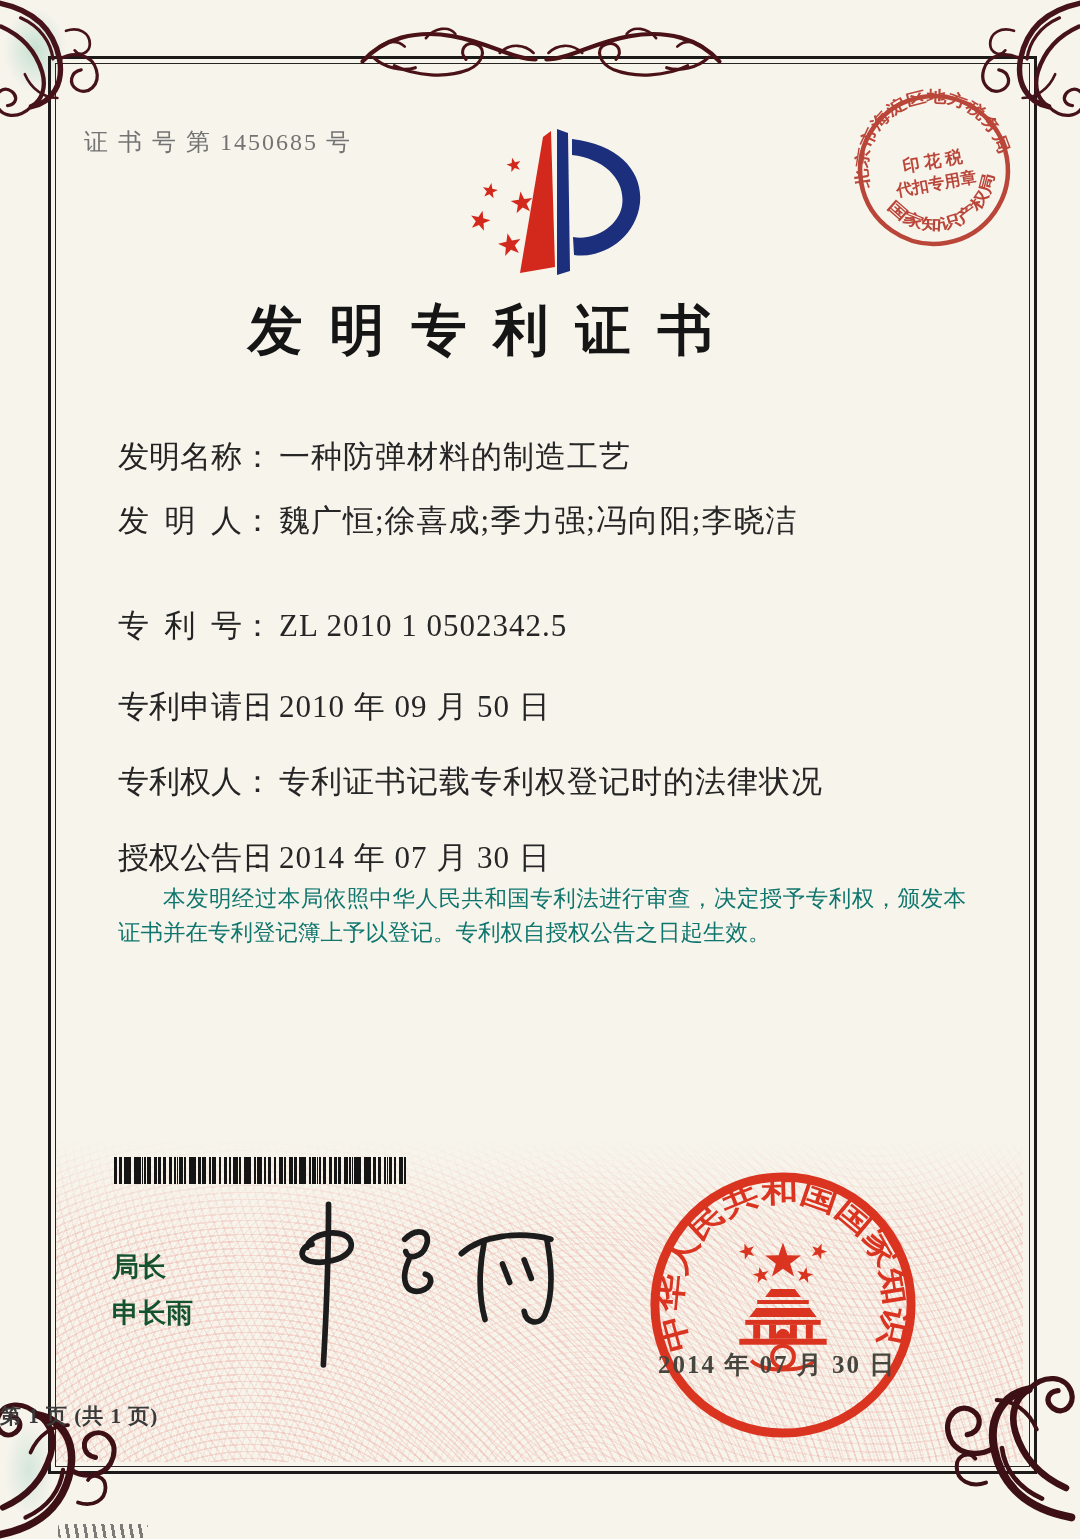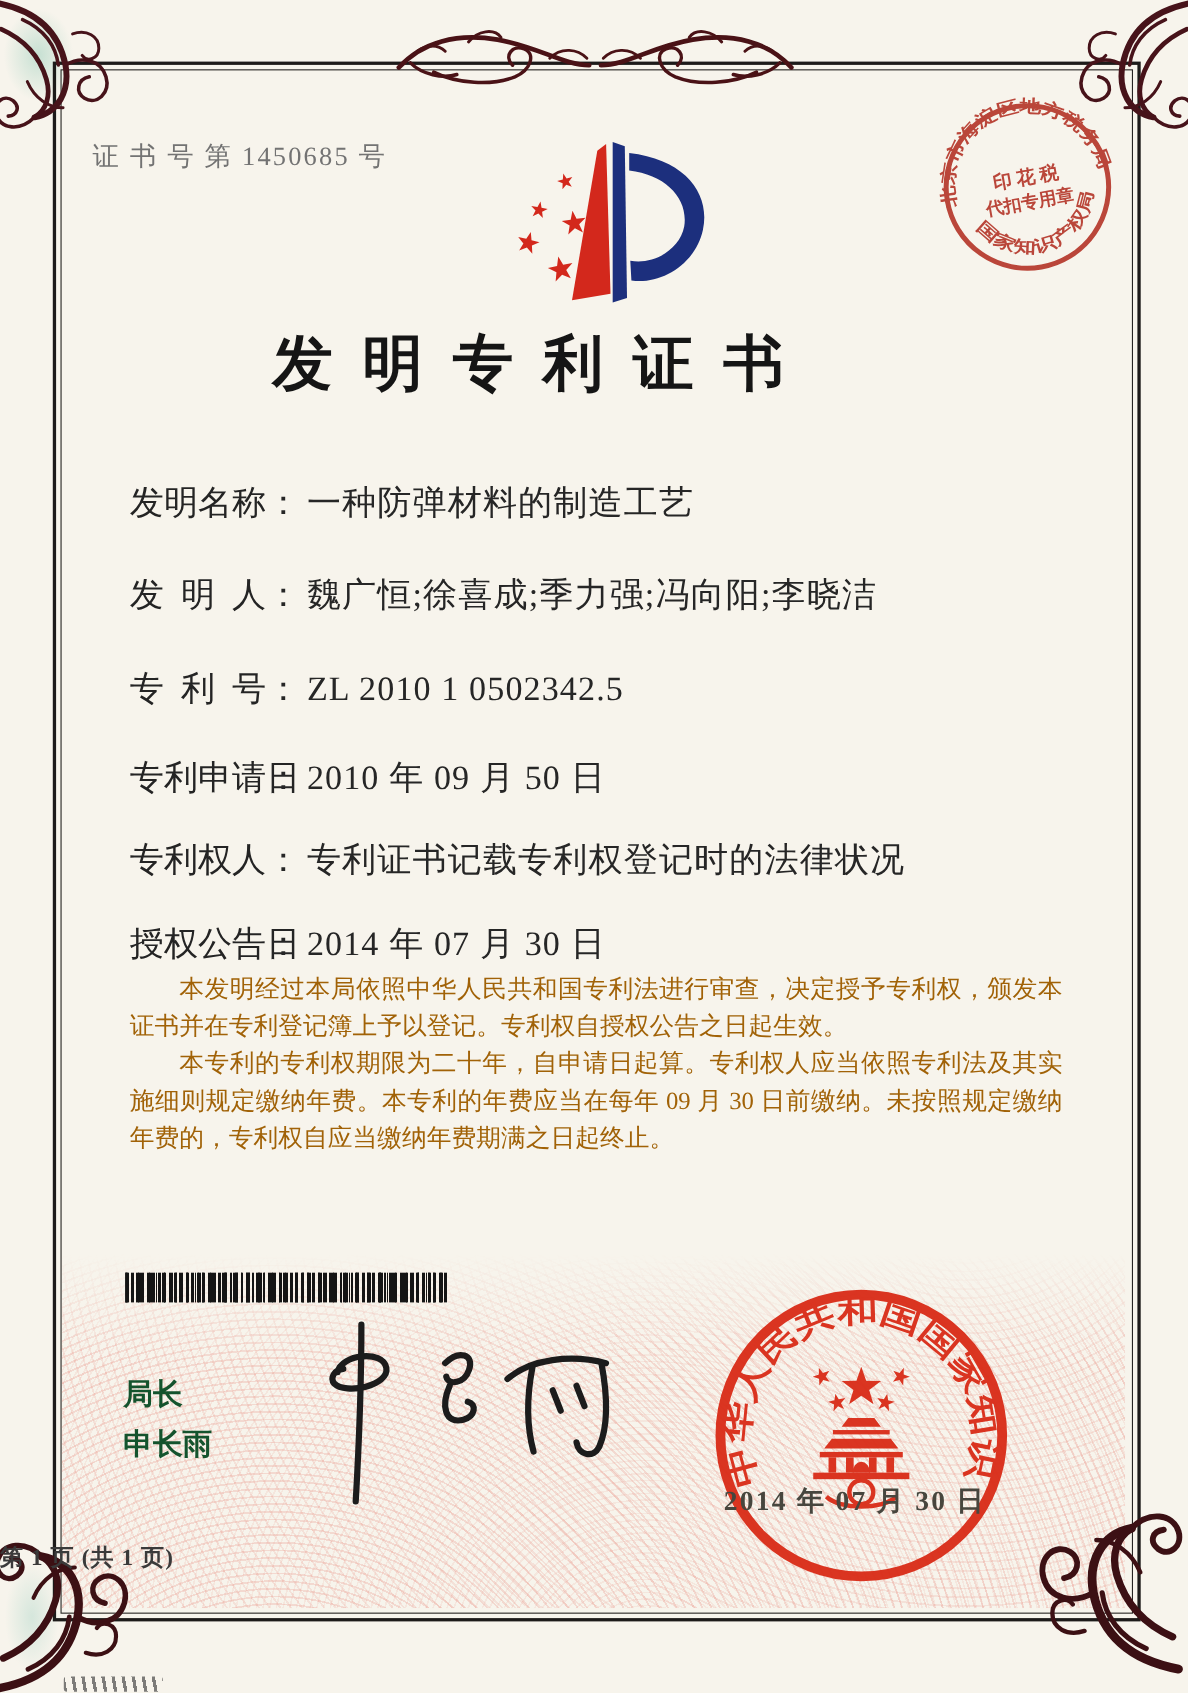--- a/index.html
+++ b/index.html
@@ -42,21 +42,21 @@
 
   .title{position:absolute;left:0;top:294px;width:960px;text-align:center;
     font-size:55px;font-weight:bold;color:#151515;letter-spacing:27px;text-indent:27px;}
 
   .field{position:absolute;left:118px;font-size:31px;color:#262626;white-space:nowrap;}
   .f-label{display:inline-block;width:124px;text-align:justify;text-align-last:justify;color:#242424;}
   .f-colon{display:inline-block;margin-right:6px;}
   .f-value{letter-spacing:1px;}
 
   .paragraphs{position:absolute;left:118px;top:882px;width:848px;
-    font-size:22.5px;line-height:34px;color:#a16207;text-align:justify;}
+    font-size:22.5px;line-height:34px;color:#0f766e;text-align:justify;}
   .paragraphs p{margin:0;text-indent:2em;}
 
   .barcode{position:absolute;left:114px;top:1157px;width:294px;height:27px;
     background:
       repeating-linear-gradient(90deg,#141414 0 2px,transparent 2px 5px),
       repeating-linear-gradient(90deg,#141414 0 3px,transparent 3px 11px),
       repeating-linear-gradient(90deg,#141414 0 1px,transparent 1px 7px);
   }
 
   .signer{position:absolute;left:112px;top:1244px;font-family:"Liberation Sans","DejaVu Sans",sans-serif;
@@ -181,39 +181,38 @@
   <text font-size="15" fill="#b5382b" font-weight="bold">
     <textPath href="#stampBottom" startOffset="8" textLength="140" lengthAdjust="spacingAndGlyphs">国家知识产权局</textPath>
   </text>
 </svg>
 
 <div class="title">发明专利证书</div>
 
 <div class="field" style="top:436px">
   <span class="f-label">发明名称</span><span class="f-colon">：</span><span class="f-value">一种防弹材料的制造工艺</span>
 </div>
-<div class="field" style="top:520px">
+<div class="field" style="top:500px">
   <span class="f-label">发明人</span><span class="f-colon">：</span><span class="f-value">魏广恒;徐喜成;季力强;冯向阳;李晓洁</span>
 </div>
 <div class="field" style="top:605px">
   <span class="f-label">专利号</span><span class="f-colon">：</span><span class="f-value">ZL 2010 1 0502342.5</span>
 </div>
 <div class="field" style="top:686px">
   <span class="f-label">专利申请日</span><span class="f-colon">：</span><span class="f-value">2010 年 09 月 50 日</span>
 </div>
 <div class="field" style="top:761px">
   <span class="f-label">专利权人</span><span class="f-colon">：</span><span class="f-value">专利证书记载专利权登记时的法律状况</span>
 </div>
 <div class="field" style="top:837px">
   <span class="f-label">授权公告日</span><span class="f-colon">：</span><span class="f-value">2014 年 07 月 30 日</span>
 </div>
 
 <div class="paragraphs">
   <p>本发明经过本局依照中华人民共和国专利法进行审查，决定授予专利权，颁发本证书并在专利登记簿上予以登记。专利权自授权公告之日起生效。</p>
-  <p>本专利的专利权期限为二十年，自申请日起算。专利权人应当依照专利法及其实施细则规定缴纳年费。本专利的年费应当在每年 09 月 30 日前缴纳。未按照规定缴纳年费的，专利权自应当缴纳年费期满之日起终止。</p>
 </div>
 
 <div class="barcode"></div>
 
 <div class="signer">
   <div>局长</div>
   <div>申长雨</div>
 </div>
 
 <svg class="signature" width="330" height="175" viewBox="0 0 320 170">

